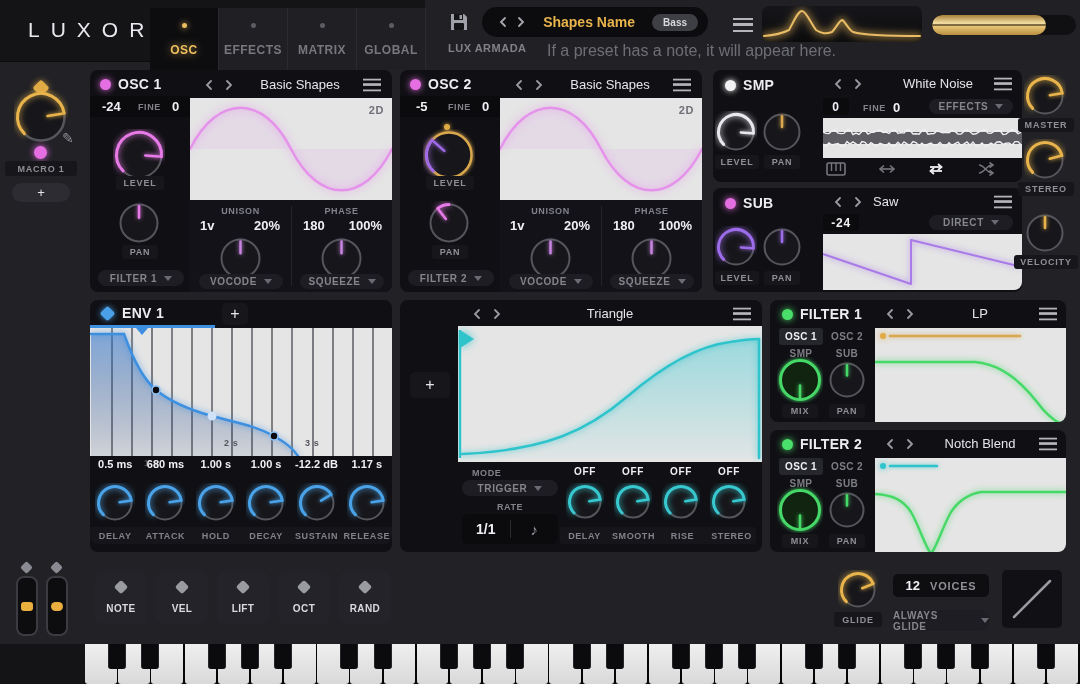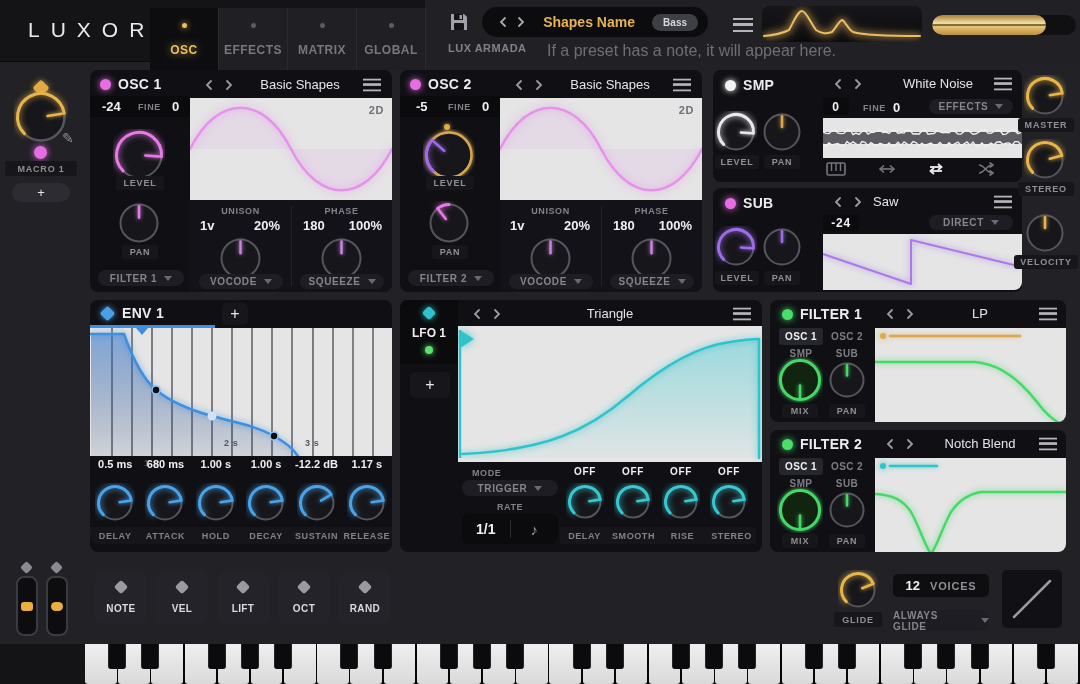--- a/index.html
+++ b/index.html
@@ -570,25 +570,20 @@
       <span class="mini" style="position:static;flex:1;text-align:center;">DELAY</span>
       <span class="mini" style="position:static;flex:1;text-align:center;">ATTACK</span>
       <span class="mini" style="position:static;flex:1;text-align:center;">HOLD</span>
       <span class="mini" style="position:static;flex:1;text-align:center;">DECAY</span>
       <span class="mini" style="position:static;flex:1;text-align:center;">SUSTAIN</span>
       <span class="mini" style="position:static;flex:1;text-align:center;">RELEASE</span>
     </div>
   </div>
 
   <div class="panel" style="left:400px;top:300px;width:362px;height:252px;">
-    <div style="position:absolute;left:0;top:0;width:58px;height:64px;background:#0b0b0e;border-radius:8px 0 0 0;">
-      <span class="diamond" style="left:24px;top:8px;width:10px;height:10px;background:#2fc4cc;box-shadow:0 0 6px rgba(47,196,204,.9);"></span>
-      <span style="position:absolute;left:0;right:0;top:26px;text-align:center;color:#ececf1;font-size:12px;font-weight:700;">LFO 1</span>
-      <span class="statdot" style="left:25px;top:46px;width:8px;height:8px;background:#5de06a;box-shadow:0 0 6px #5de06a;"></span>
-    </div>
     <div class="plusbox" style="left:10px;top:72px;width:40px;height:26px;">+</div>
     <span class="chev" style="left:72px;top:8px;">
         <svg class="icon" width="10" height="12" viewBox="0 0 10 12">
           <polyline points="7,2 3,6 7,10" fill="none" stroke="#9a9aa2" stroke-width="1.8" stroke-linecap="round"></polyline>
         </svg>
       </span>
     <span class="chev" style="left:92px;top:8px;">
         <svg class="icon" width="10" height="12" viewBox="0 0 10 12">
           <polyline points="3,2 7,6 3,10" fill="none" stroke="#9a9aa2" stroke-width="1.8" stroke-linecap="round"></polyline>
         </svg>

